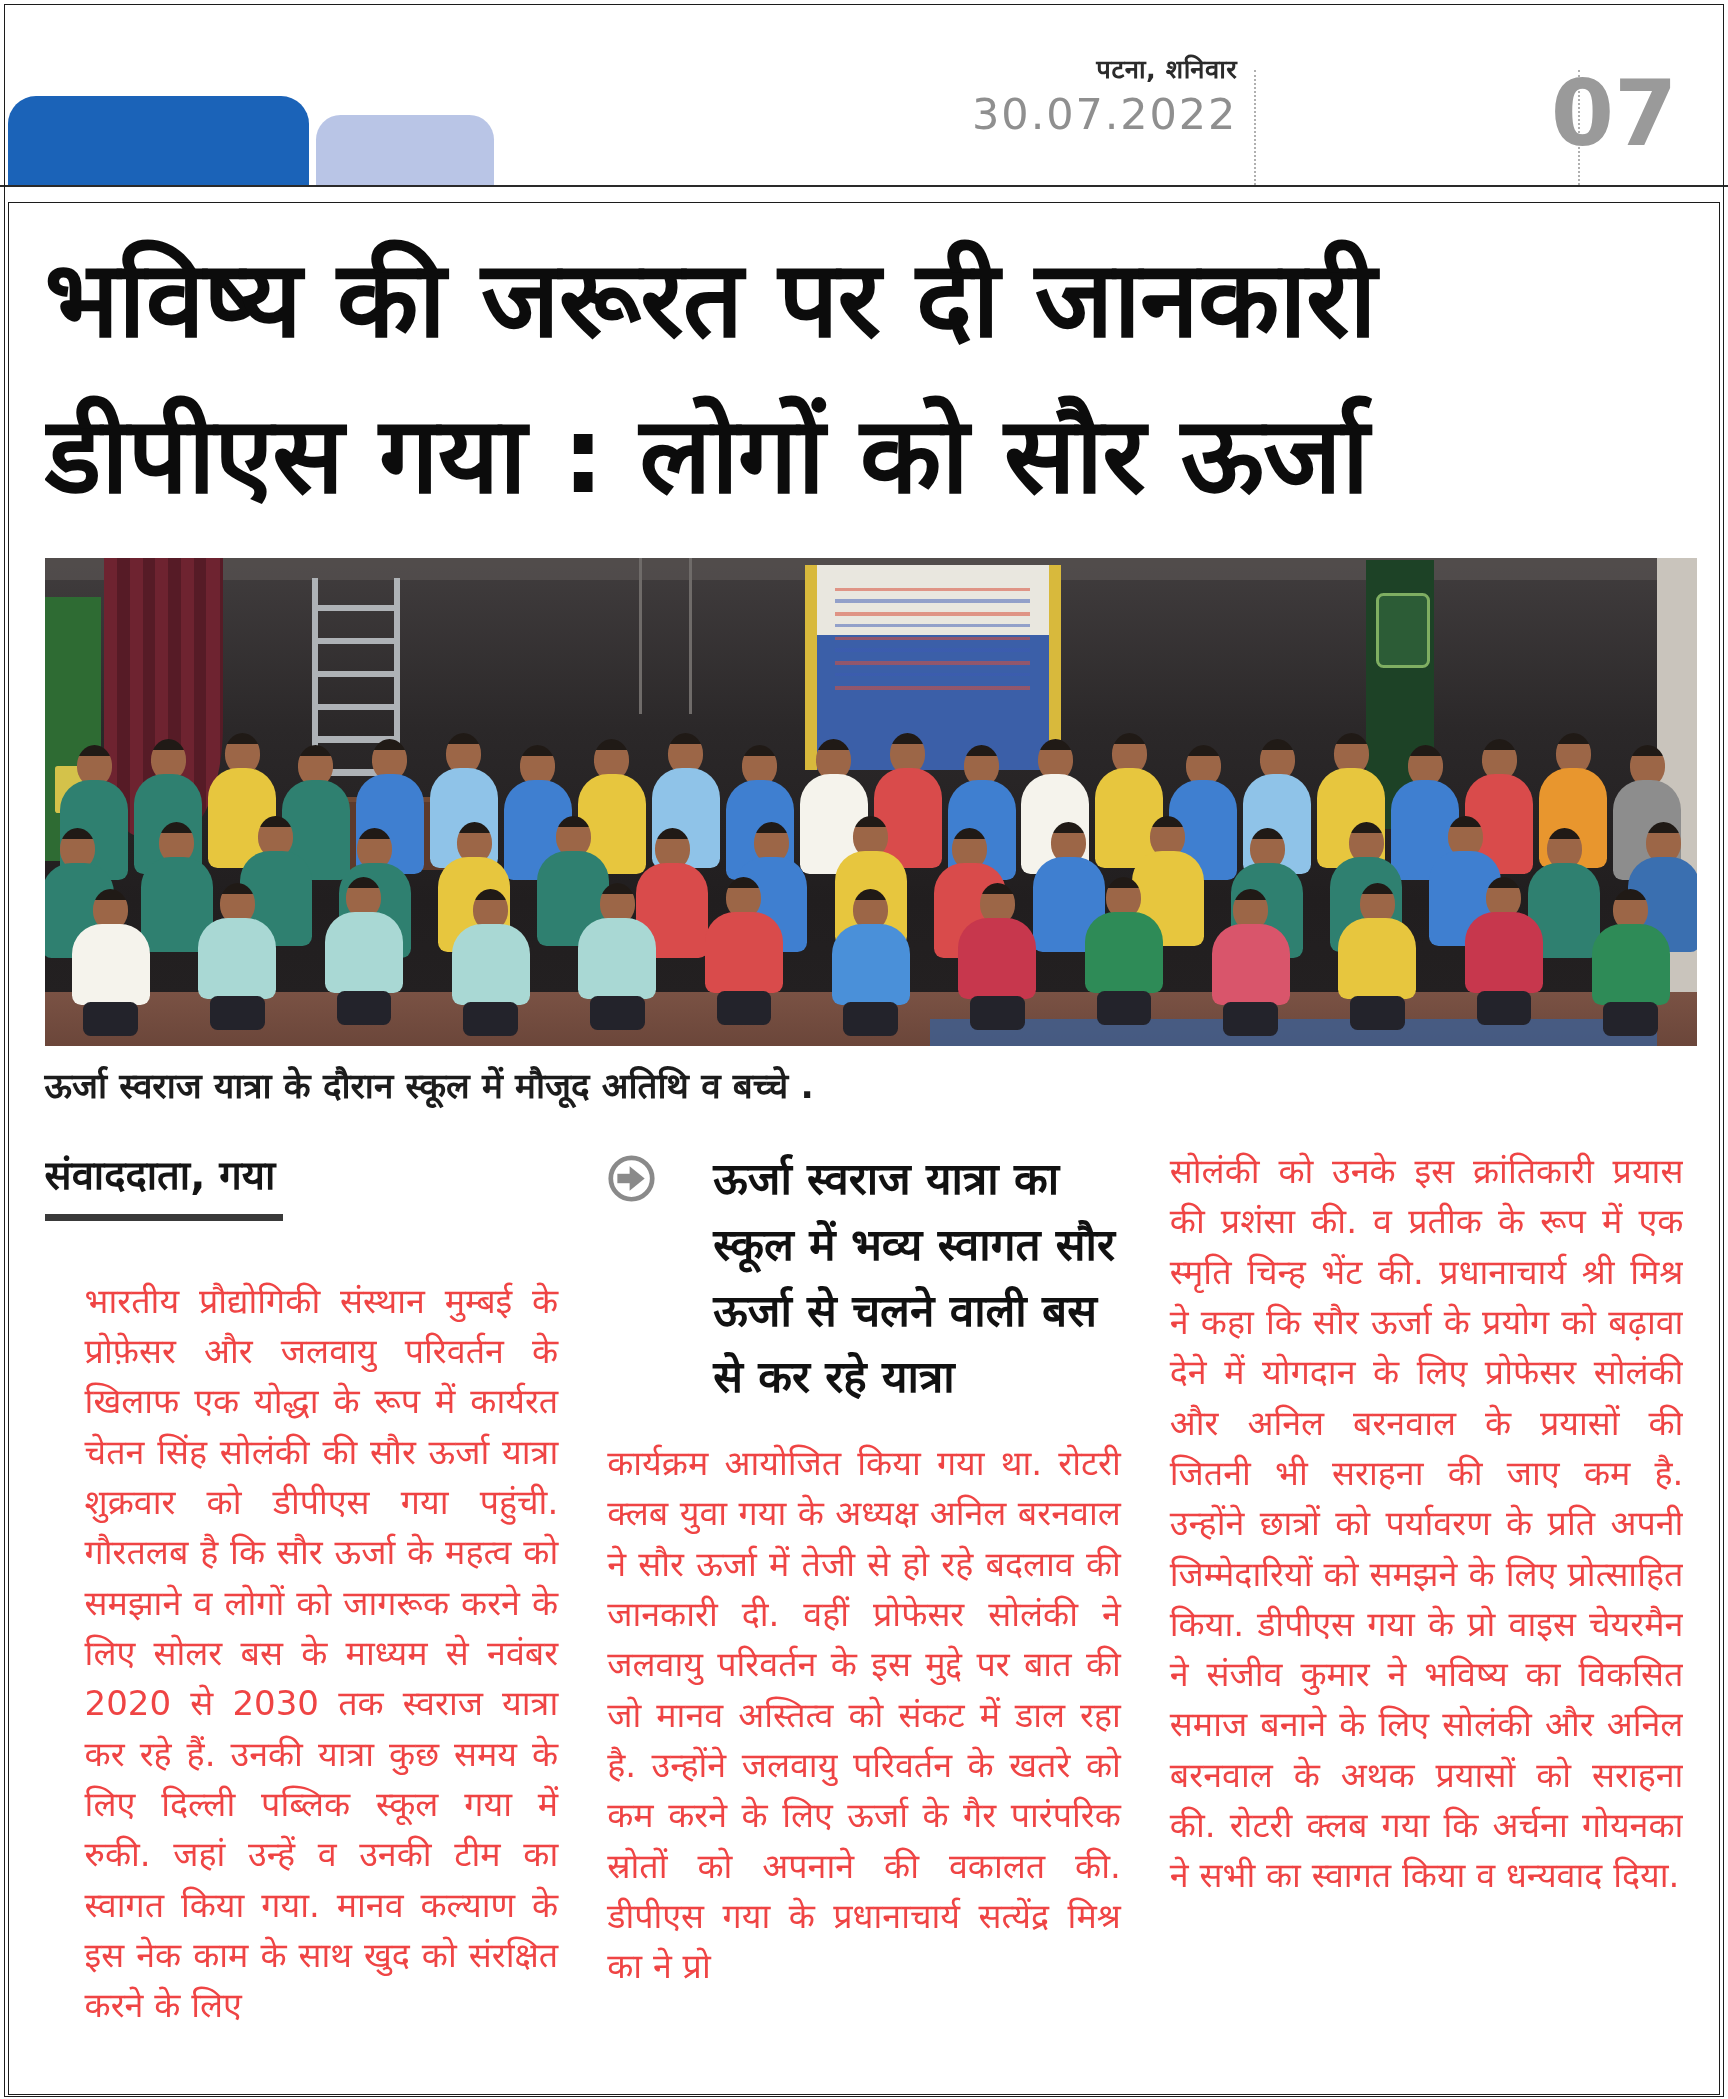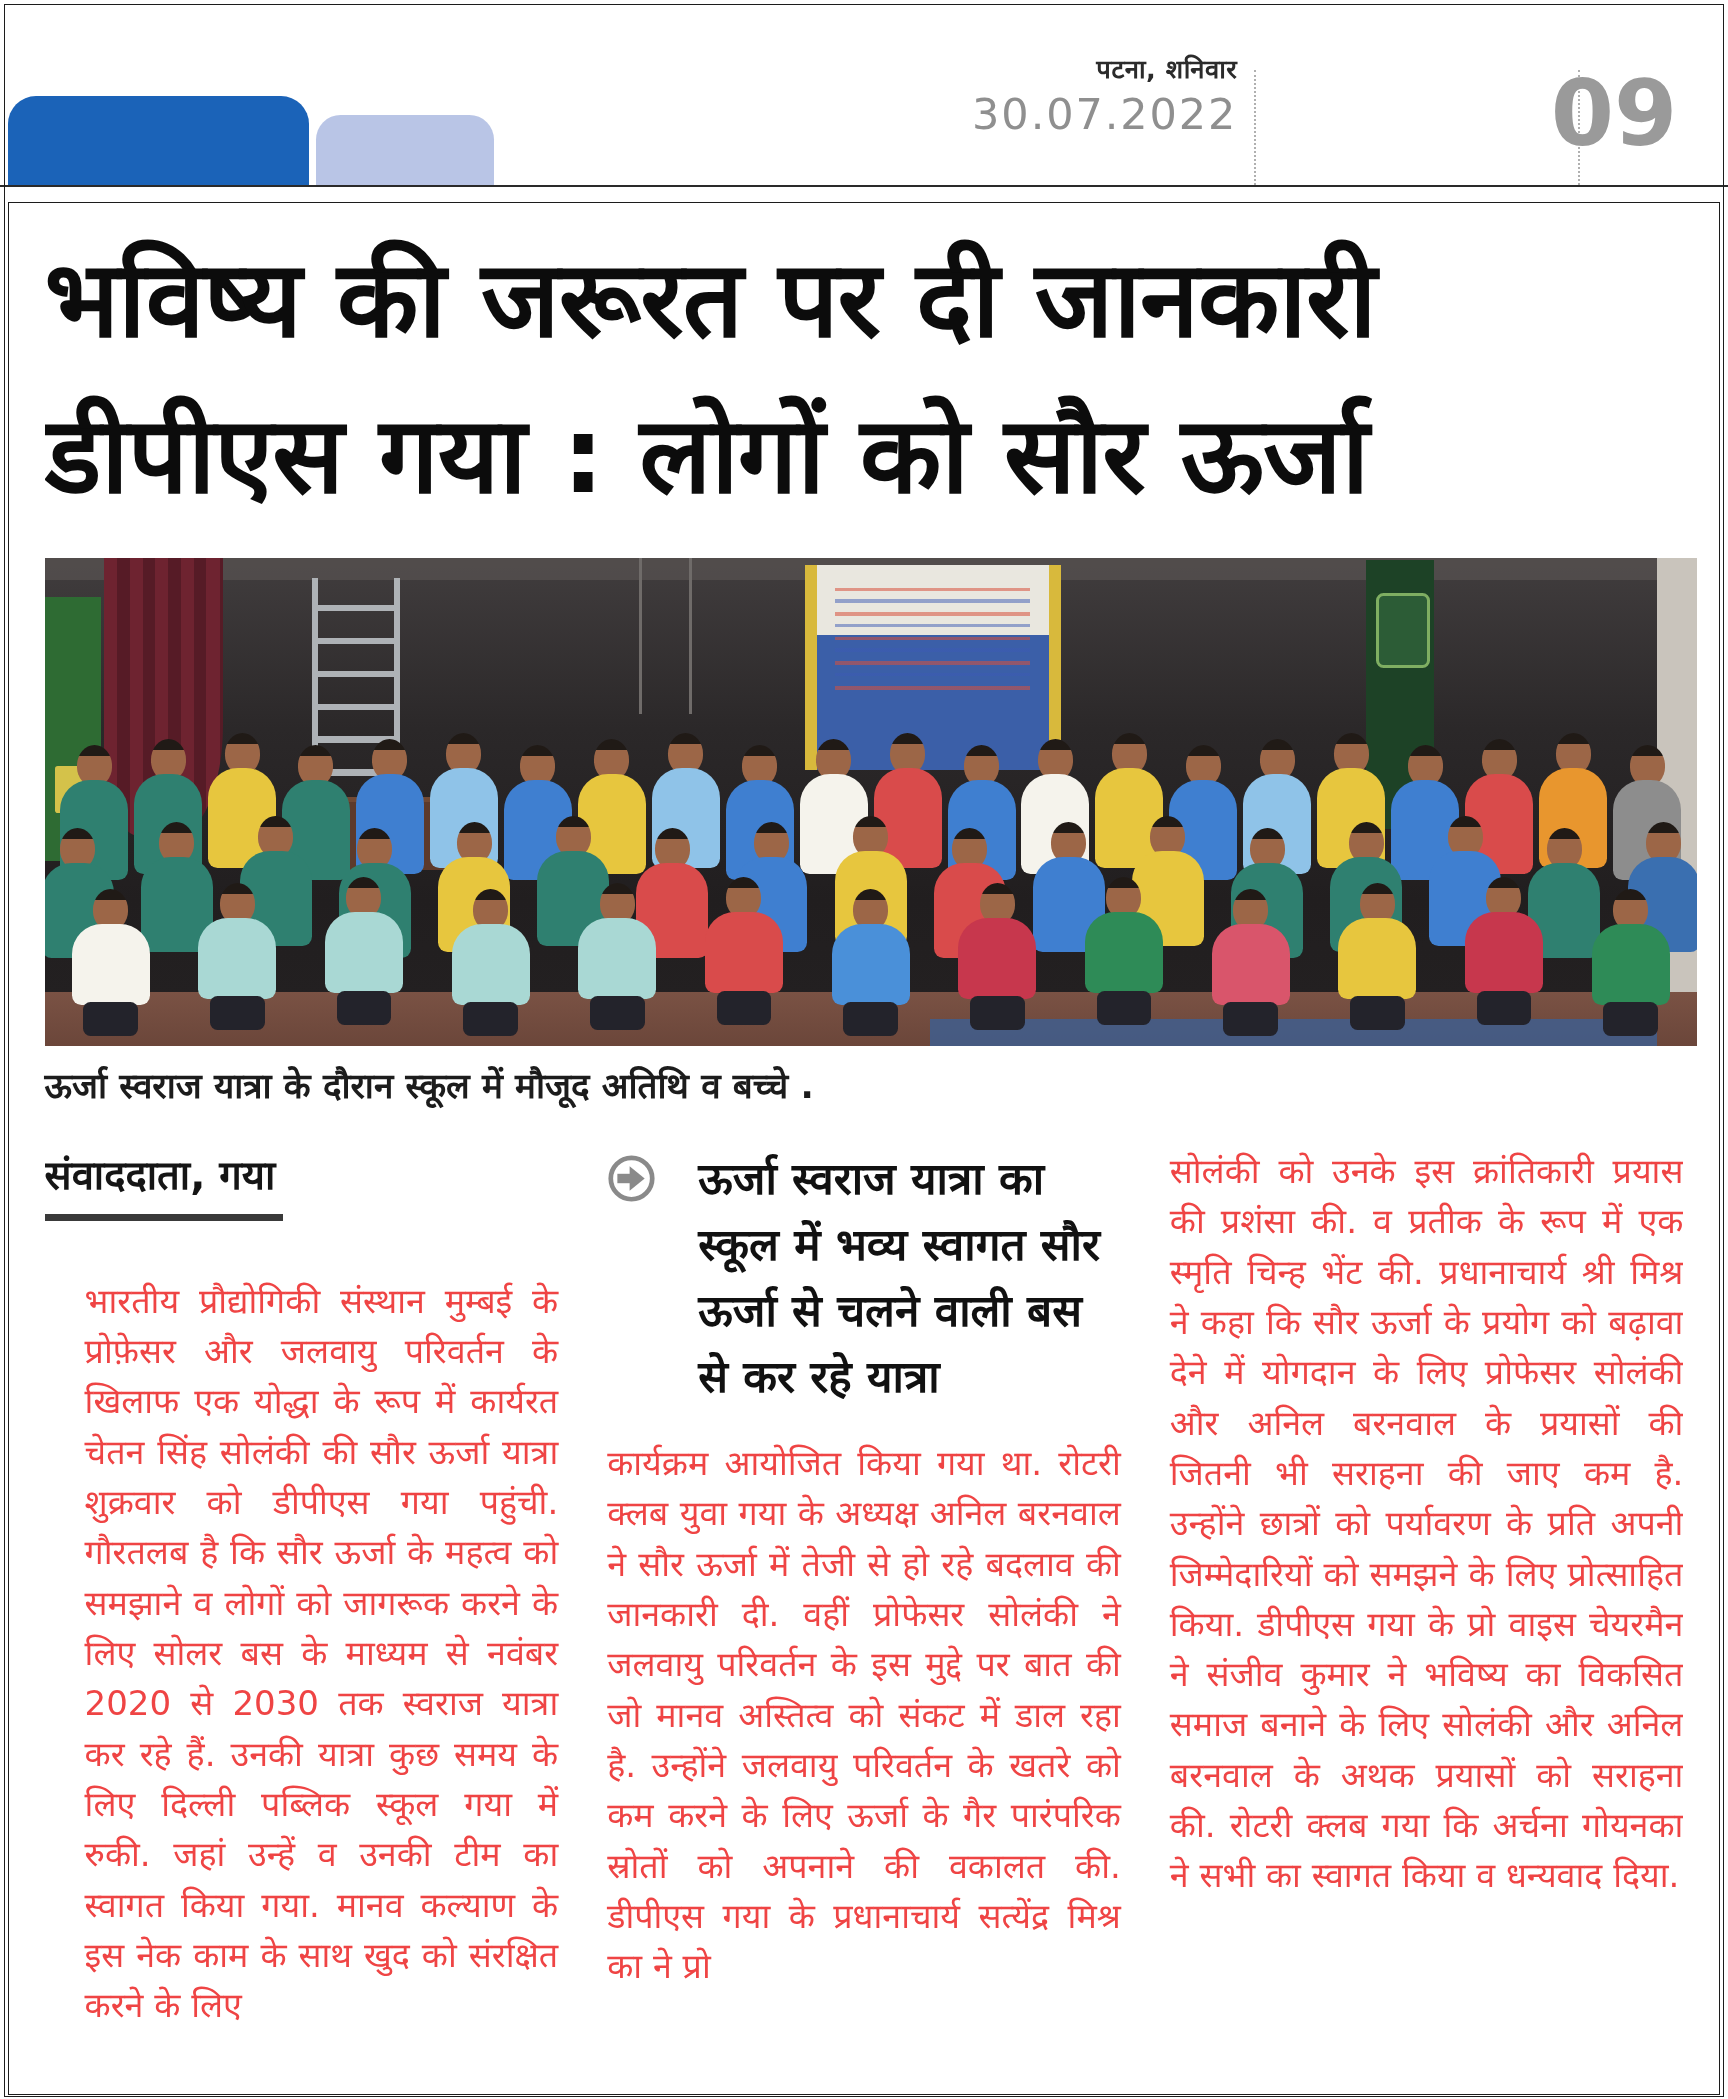--- a/index.html
+++ b/index.html
@@ -68,39 +68,39 @@
   
   figcaption{margin-top:15px; font-size:35px; font-weight:bold; color:#1c1c1c;}
 
   
   .columns{margin-top:38px; display:flex; gap:49px; height:897px; overflow:hidden;}
   .col{flex:1 1 0; min-width:0;}
   .byline{font-size:40px; font-weight:bold; color:#151515;}
   .byline-rule{width:238px; height:6.6px; background:#3a3a3a; margin-top:13.2px;}
   .col p{margin:0; font-size:34px; line-height:1.48; text-align:justify; color:#ef4444;}
   .col1 p{margin-top:55px;margin-left:40px;}
-  .subhead-row{display:flex; align-items:flex-start; gap:6px;}
+  .subhead-row{display:flex; align-items:flex-start; gap:21px;}
   .arrow-icon{flex:0 0 auto; width:49px; height:49px; margin-top:7.6px;}
   .subhead{font-size:44px; font-weight:bold; line-height:1.5; color:#111; padding-left:36px;}
   .col2 p{margin-top:28px;}
 </style>
 </head>
 <body>
 
 <div class="page">
   <header>
     <div class="tab tab-blue"></div>
     <div class="tab tab-light"></div>
     <div class="date-block">
       <div class="city">पटना, शनिवार</div>
       <div class="date">30.07.2022</div>
     </div>
     <div class="vdiv vdiv1"></div>
     <div class="vdiv vdiv2"></div>
-    <div class="pageno">09</div>
+    <div class="pageno">07</div>
   </header>
   <div class="header-rule"></div>
 
   <section class="article-box">
     <h1>
       <span class="hl">भविष्य की जरूरत पर दी जानकारी</span>
       <span class="hl">डीपीएस गया : लोगों को सौर ऊर्जा</span>
     </h1>
 
     <figure class="photo">

